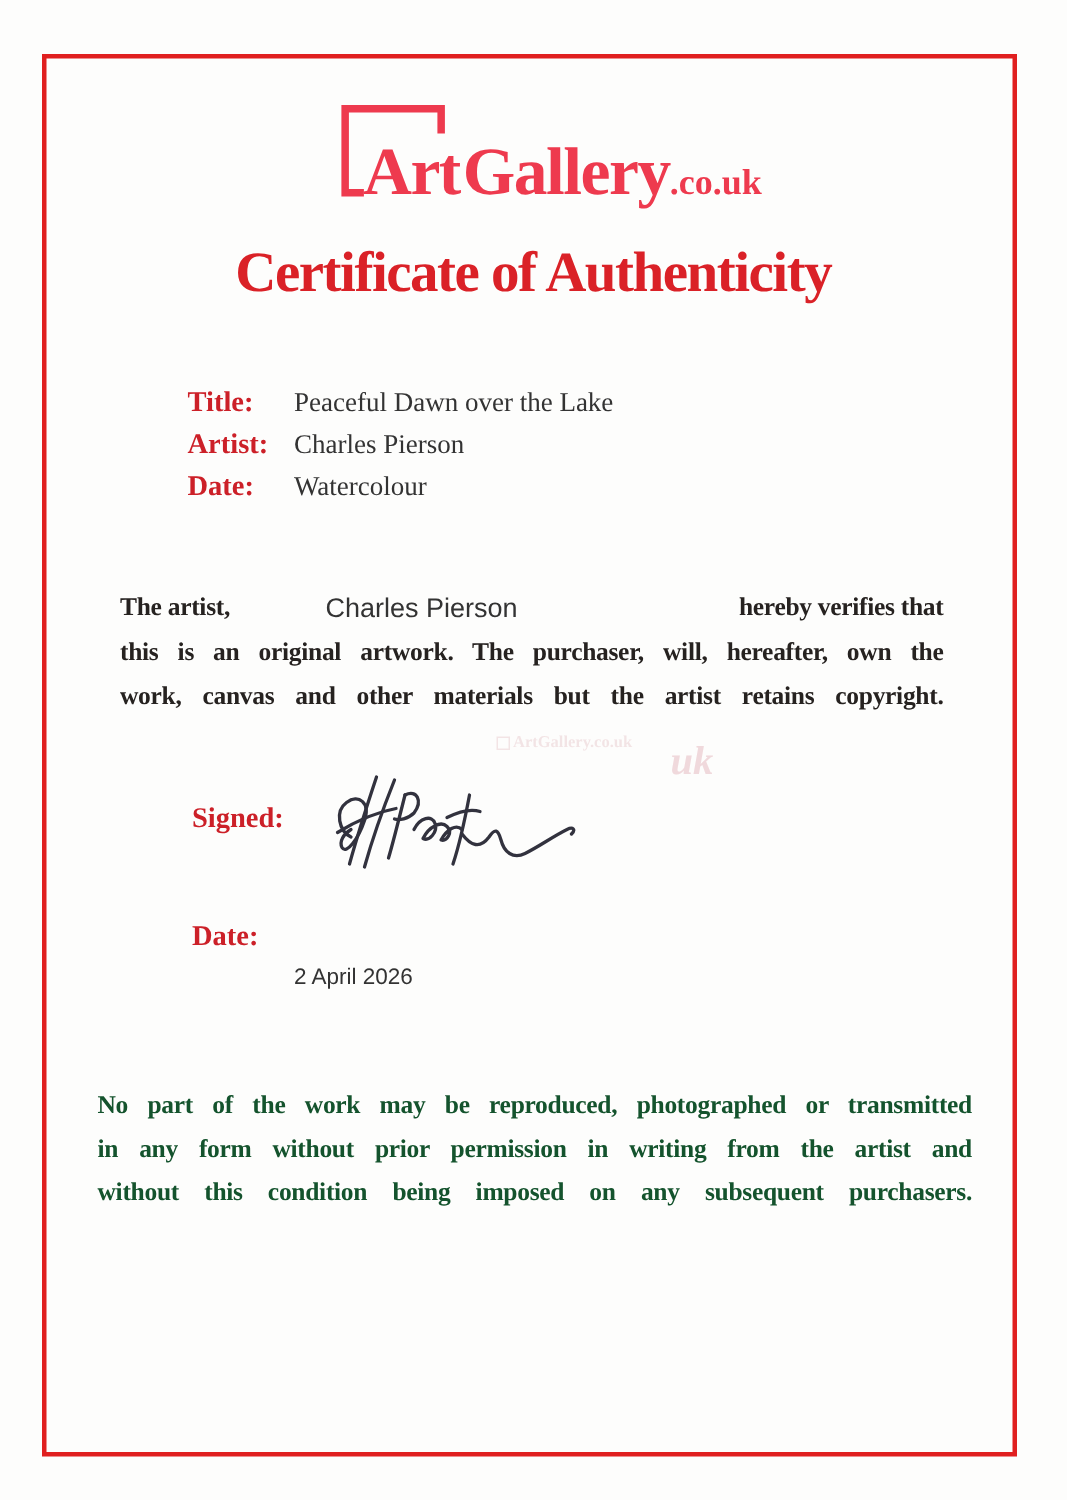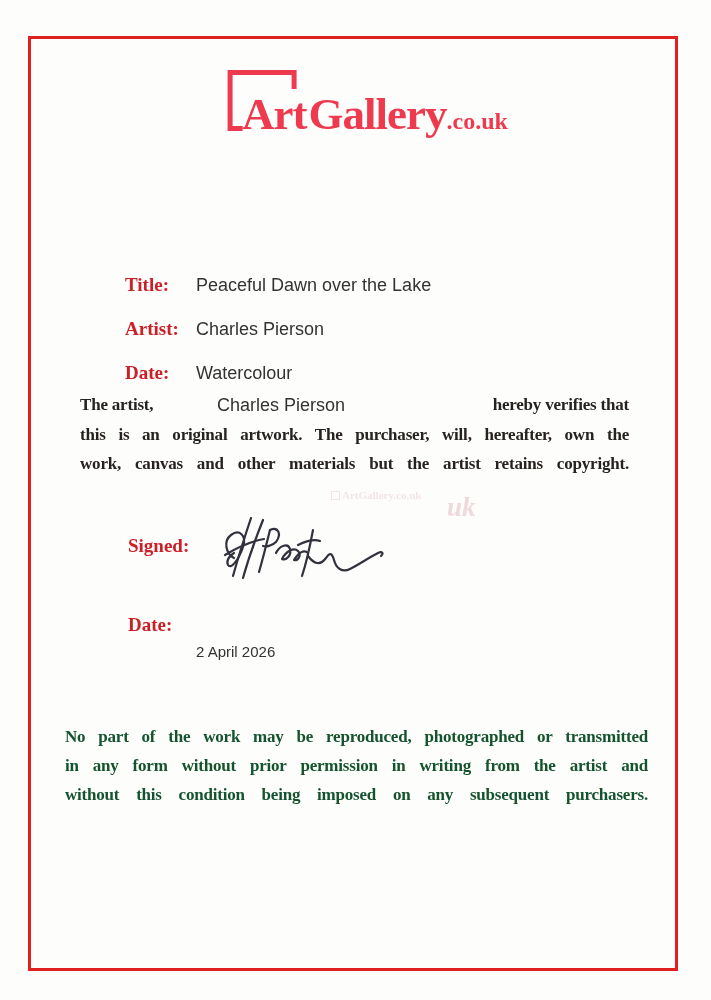--- a/index.html
+++ b/index.html
@@ -28,24 +28,24 @@
   }
   .logo-art{background:#fdfdfc;padding-right:2px;position:relative;}
   .logo-suffix{font-size:24px;letter-spacing:0;}
   
   .heading{
     position:absolute;top:160px;left:0;width:100%;text-align:center;
     font-size:38px;font-weight:bold;color:#da2127;letter-spacing:-1px;
   }
   
   .art-info{position:absolute;left:125px;top:258px;}
-  .art-row{display:flex;align-items:baseline;height:28px;margin-top:16px;}
+  .art-row{display:flex;align-items:baseline;height:28px;}
   .art-label{width:71px;font-size:19px;font-weight:bold;color:#cc2028;flex:none;}
   .art-value{
-    font-family:Liberation Sans, sans-serif;
+    font-family:Liberation Serif, serif;
     font-size:18px;color:#333333;white-space:nowrap;
   }
   
   .declaration{position:absolute;left:80px;top:391px;width:549px;
     font-size:17px;font-weight:bold;color:#262220;letter-spacing:-0.2px;}
   .decl-line1{position:relative;height:29px;}
   .decl-prefix{position:absolute;left:0;top:4px;}
   .decl-name{
     position:absolute;left:137px;top:4px;
     font-family:"Liberation Sans", sans-serif;font-weight:normal;
@@ -84,20 +84,21 @@
 
   <div class="logo-wrap">
     <div class="logo-inner">
       <span class="logo-frame"></span>
       <div class="logo-text">
         <span class="logo-art">Art</span><span>Gallery</span><span class="logo-suffix">.co.uk</span>
       </div>
     </div>
   </div>
 
+  <div class="heading">Certificate of Authenticity</div>
 
   <div class="art-info">
     <div class="art-row">
       <span class="art-label">Title:</span>
       <span class="art-value">Peaceful Dawn over the Lake</span>
     </div>
     <div class="art-row">
       <span class="art-label">Artist:</span>
       <span class="art-value">Charles Pierson</span>
     </div>

